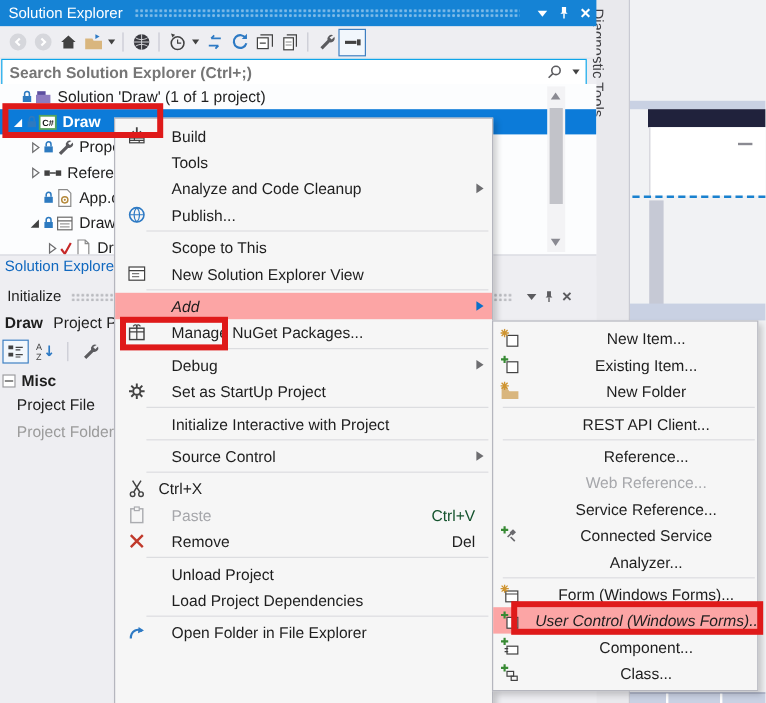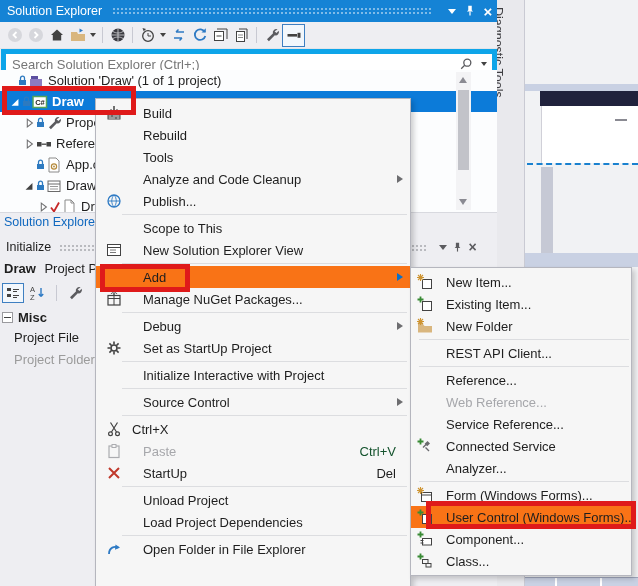--- a/index.html
+++ b/index.html
@@ -18,21 +18,21 @@
   .caret{width:0;height:0;border-left:4px solid transparent;border-right:4px solid transparent;border-top:5px solid #fff;}
   .xglyph{font-size:15px;line-height:15px;font-weight:bold;}
 
   #se-toolbar{left:0;top:22px;width:497px;height:27px;background:#EEEEF2;display:flex;align-items:center;padding-left:4px;z-index:3;border-bottom:1px solid #E3E4E9;box-sizing:border-box;}
   .tbi{width:21px;height:21px;display:flex;align-items:center;justify-content:center;}
   .tbi.small{width:10px;}
   .tbsep{width:1px;height:16px;background:#C8C9D2;margin:0 4px;}
   .caret-dk{width:0;height:0;border-left:3.5px solid transparent;border-right:3.5px solid transparent;border-top:4px solid #424242;}
   .preview-sel{border:1px solid #3E7FC1;background:#F2F7FC;}
 
-  #searchrow{left:1px;top:49px;width:486px;height:20px;background:#fff;border:5px solid #0ea5e9;display:flex;align-items:center;z-index:3;}
+  #searchrow{left:1px;top:49px;width:486px;height:20px;background:#fff;border:1px solid #0ea5e9;display:flex;align-items:center;z-index:3;font-weight:bold;}
   #searchrow .ph{flex:1;font-size:13px;color:#767676;padding-left:6px;white-space:nowrap;overflow:hidden;}
   #searchrow .sic{width:20px;display:flex;justify-content:center;}
 
   #tree{left:0;top:70px;width:497px;height:142px;background:#FCFDFE;z-index:3;overflow:hidden;}
   .tree-row{height:21px;display:flex;align-items:center;font-size:13px;white-space:nowrap;}
   .tree-row.selected{background:#0C7BD9;color:#fff;font-weight:bold;}
   .texp{width:14px;display:flex;justify-content:center;flex:0 0 14px;}
   .tico{margin-right:4px;display:flex;align-items:center;}
   .tbadge{margin-right:1px;display:flex;align-items:center;}
 
@@ -69,26 +69,26 @@
             transform:rotate(90deg);transform-origin:top left;z-index:2;}
   #designer{left:525px;top:0;width:113px;height:586px;background:#F1F2F4;z-index:1;}
   .dz{position:absolute;}
 
   
   .menu{position:absolute;background:#F6F6F6;border:1px solid #B5B6BE;box-shadow:3px 3px 5px rgba(0,0,0,.18);
         padding:3px 0;box-sizing:border-box;}
   #ctxmenu{left:95px;top:98px;width:316px;min-height:495px;z-index:8;}
   #submenu{left:410px;top:267px;width:222px;z-index:9;}
   .menu-item{position:relative;height:22px;display:flex;align-items:center;font-size:13px;color:#1E1E1E;}
-  .menu-item.hl{background:#f97316;}
+  .menu-item.hl{background:#fca5a5;font-style:italic;}
   .menu-item.disabled{color:#A6A7AB;}
   .menu-item .gutter{flex:0 0 36px;display:flex;justify-content:center;align-items:center;}
   #submenu .menu-item .gutter{flex:0 0 28px;}
   .menu-item .label{flex:1;padding-left:11px;white-space:nowrap;overflow:hidden;}
-  #submenu .menu-item .label{padding-left:7px;}
+  #submenu .menu-item .label{padding-left:7px;text-align:center;}
   .menu-item .shortcut{margin-right:14px;}
   .menu-item.disabled .shortcut{color:#14532d;}
   .subarrow{position:absolute;right:7px;width:0;height:0;border-top:4.5px solid transparent;border-bottom:4.5px solid transparent;border-left:6px solid #6D6D70;}
   .subarrow.blue{border-left-color:#0970C9;}
   .menu-sep{height:1px;background:#DCDDE0;margin:2px 3px 2px 26px;}
   #submenu .menu-sep{margin:2px 2px 2px 8px;}
 
   
   .redbox{position:absolute;border:5px solid #DF1A1A;box-sizing:border-box;z-index:12;}
 </style>
@@ -419,24 +419,20 @@
             <path d="M8 1v6" stroke="#424242" stroke-width="1.5"></path>
             <path d="M4.5 4.5L8 8l3.5-3.5" fill="none" stroke="#424242" stroke-width="1.5"></path>
             <rect x="2" y="10" width="12" height="4" fill="none" stroke="#424242"></rect>
             <path d="M2 12h12M6 10v2M10 12v2" stroke="#424242"></path>
           </svg>
         </span>
         <span class="label">Build</span>
       </div>
       <div class="menu-item">
         <span class="gutter"></span>
-        <span class="label">Rebuild</span>
-      </div>
-      <div class="menu-item">
-        <span class="gutter"></span>
         <span class="label">Tools</span>
       </div>
       <div class="menu-item">
         <span class="gutter"></span>
         <span class="label">Analyze and Code Cleanup</span>
         <span class="subarrow"></span>
       </div>
       <div class="menu-item">
         <span class="gutter">
           <svg width="16" height="16" viewBox="0 0 16 16">
@@ -523,21 +519,21 @@
         </span>
         <span class="label">Paste</span>
         <span class="shortcut">Ctrl+V</span>
       </div>
       <div class="menu-item">
         <span class="gutter">
           <svg width="16" height="16" viewBox="0 0 16 16">
             <path d="M3 3l10 10M13 3L3 13" stroke="#C0392B" stroke-width="2"></path>
           </svg>
         </span>
-        <span class="label">StartUp</span>
+        <span class="label">Remove</span>
         <span class="shortcut">Del</span>
       </div>
       <div class="menu-sep"></div>
       <div class="menu-item">
         <span class="gutter"></span>
         <span class="label">Unload Project</span>
       </div>
       <div class="menu-item">
         <span class="gutter"></span>
         <span class="label">Load Project Dependencies</span>

